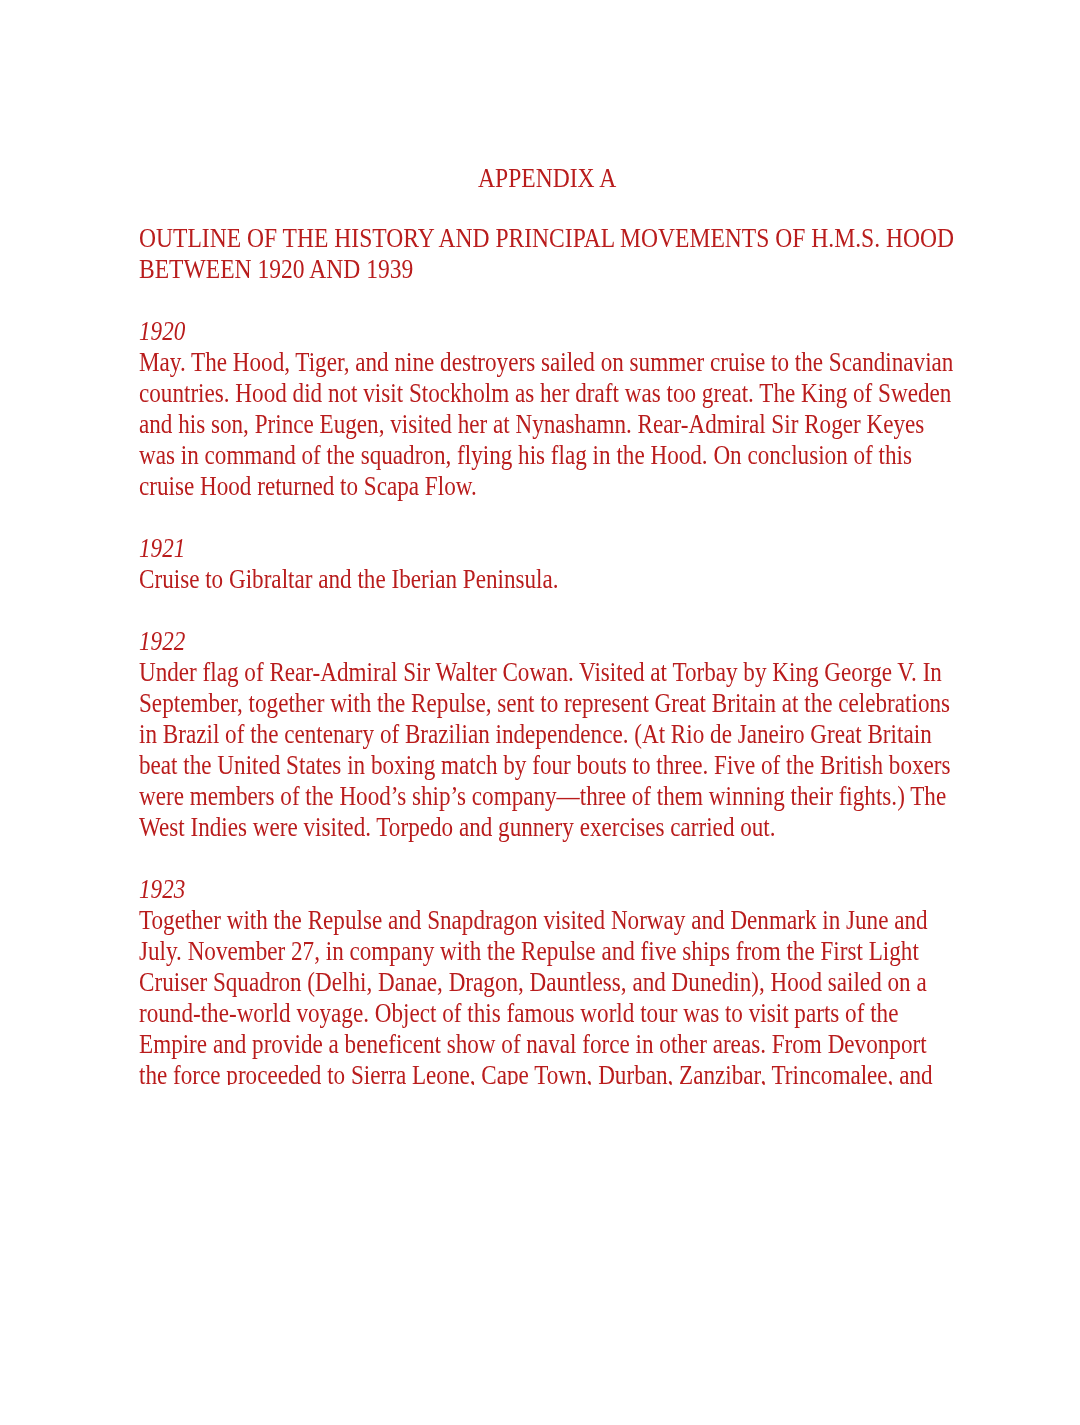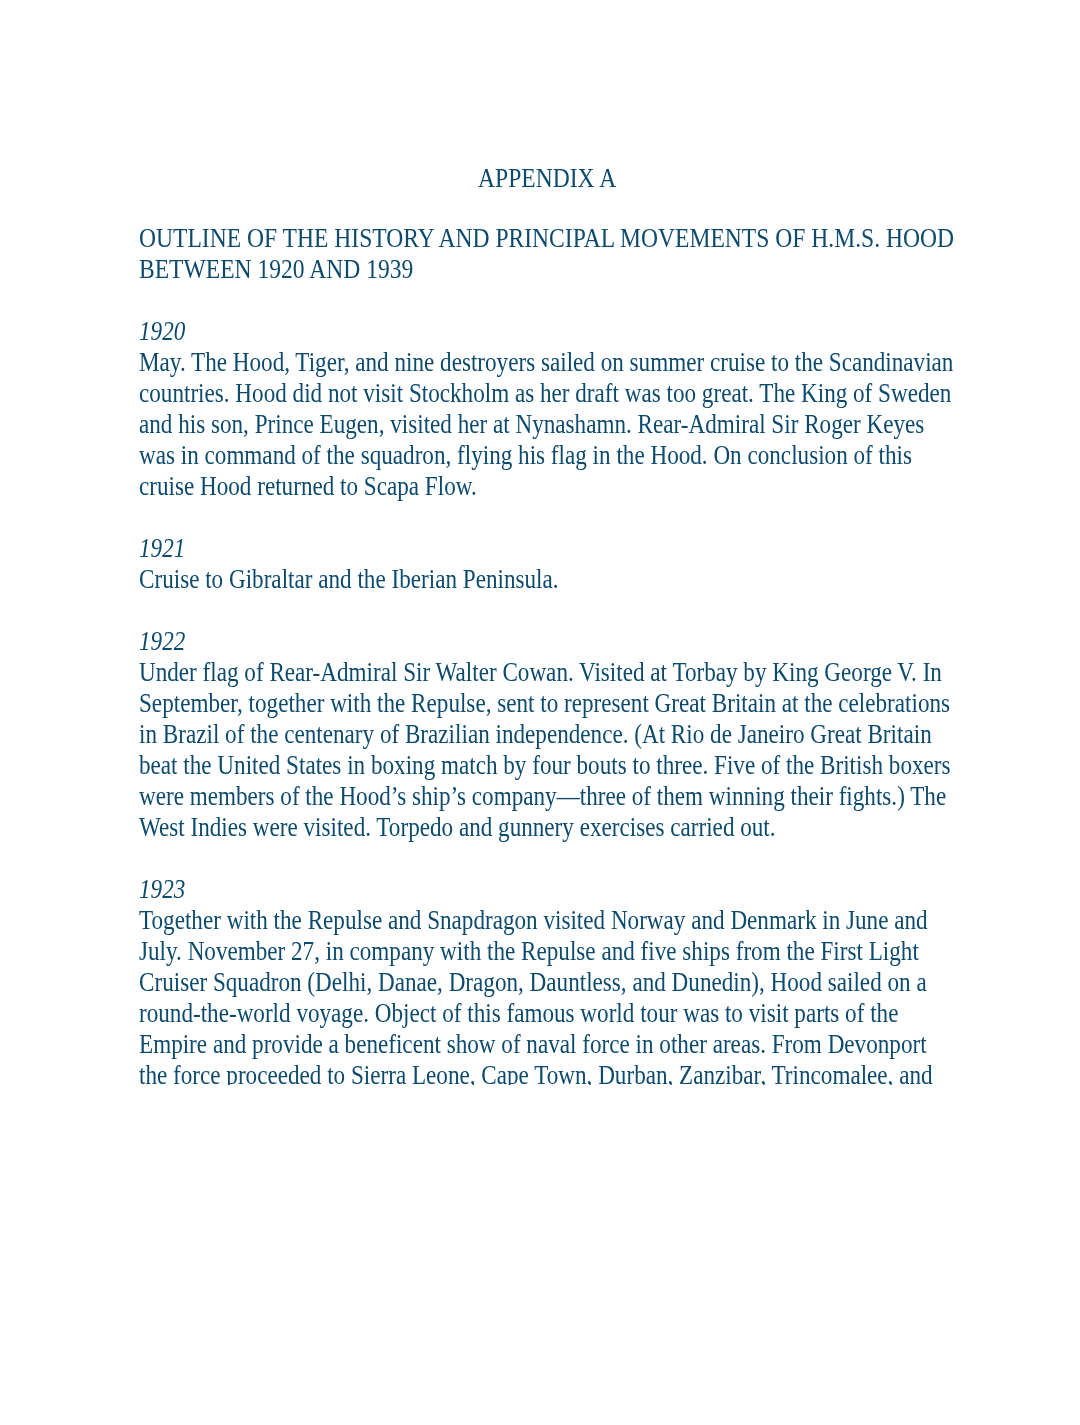--- a/index.html
+++ b/index.html
@@ -3,21 +3,21 @@
 <meta charset="utf-8">
 <style>
   html, body { margin: 0; padding: 0; background: #ffffff; }
   .page {
     position: relative;
     width: 1080px;
     height: 1085px;
     background: #ffffff;
     overflow: hidden;
     font-family: "Liberation Serif", serif;
-    color: #0c4a6e;
+    color: #b91c1c;
   }
   .content {
     position: absolute;
     left: 139px;
     top: 0;
     width: 935px;
     padding-top: 163px;
     transform: scaleX(0.873);
     transform-origin: 0 0;
   }

